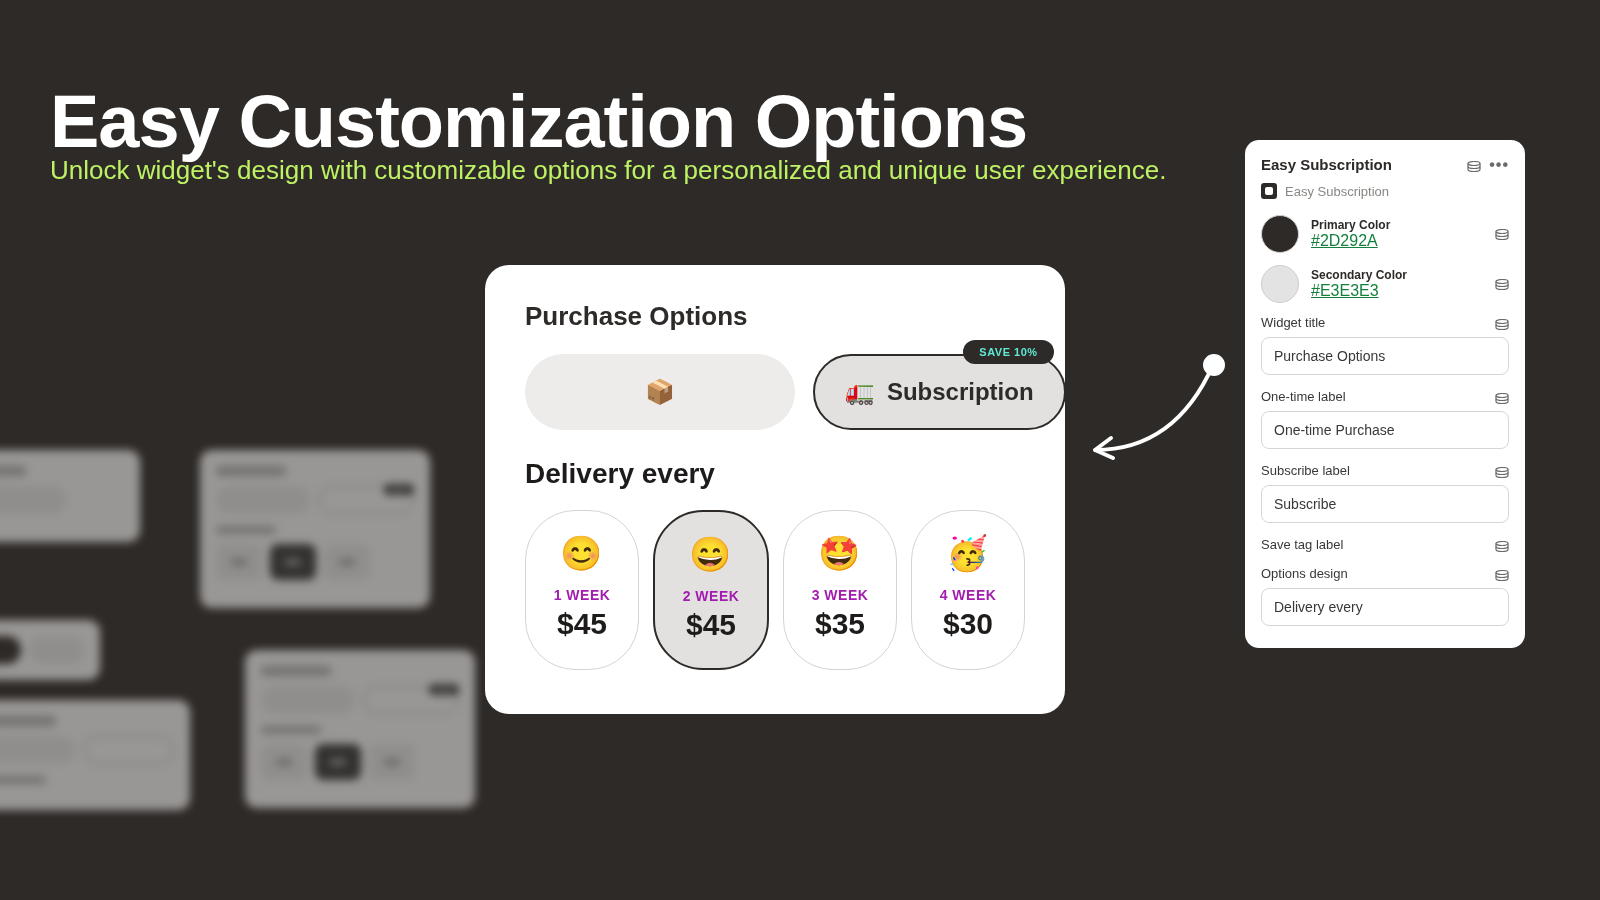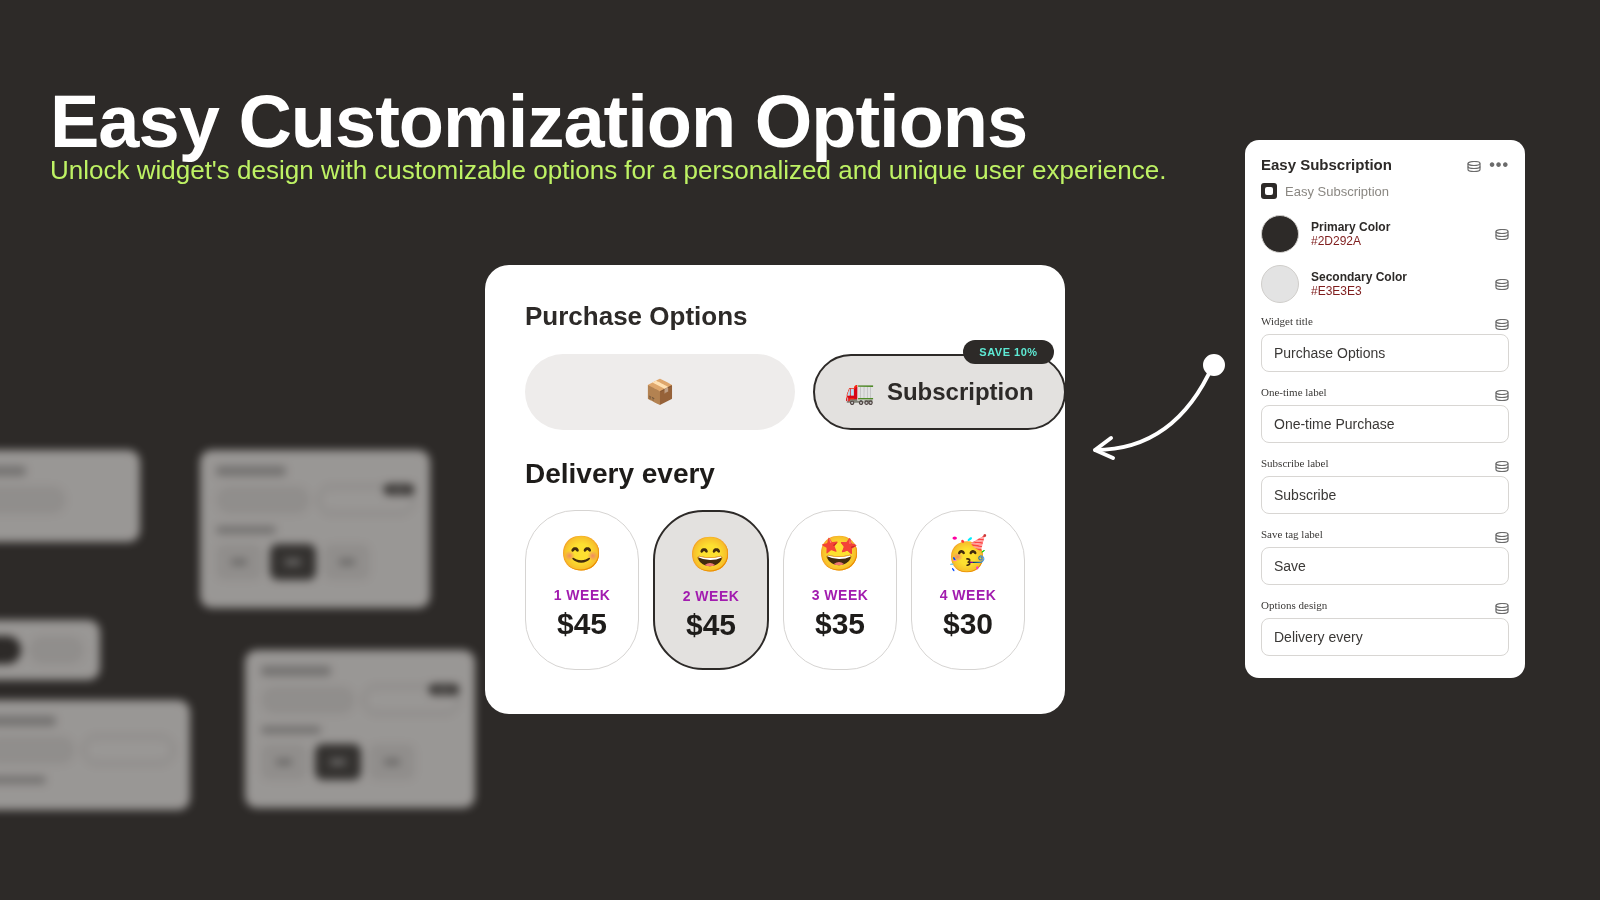--- a/index.html
+++ b/index.html
@@ -128,25 +128,25 @@
 .sub-line { display:flex; align-items:center; gap:8px; margin-bottom:14px; padding-bottom:2px;}
 .app-icon { width:16px; height:16px; border-radius:3px; background:#2d2a28; display:flex; align-items:center; justify-content:center;}
 .app-icon span{ width:8px;height:8px;background:#fff;border-radius:2px;}
 .app-name { font-size:13px; color:#8a8782; }
 
 .color-row { display:flex; align-items:center; gap:12px; margin-bottom:12px; position:relative;}
 .swatch { width:38px; height:38px; border-radius:50%; border:1px solid #d0cecb;}
 .swatch.primary{ background:#2d2a28;}
 .swatch.secondary{ background:#e3e3e3;}
 .color-meta .cm-label{font-size:12px;font-weight:700;color:#2d2a28;}
-.color-meta .cm-hex{font-size:12px;color:#7f1d1d;}
+.color-meta .cm-hex{font-size:16px;color:#15803d;text-decoration:underline;}
 .color-row .stack-icon{position:absolute; right:0; top:12px;}
 
 .field-block { margin-bottom:14px; position:relative;}
-.field-label { font-size:11px; color:#3a3836; margin-bottom:7px; display:block;font-family:Liberation Serif, serif;}
+.field-label { font-size:13px; color:#3a3836; margin-bottom:7px; display:block;}
 .field-block .stack-icon{ position:absolute; right:0; top:2px;}
 .field-input {
   width:100%;
   border:1.5px solid #d8d6d3;
   border-radius:8px;
   padding:10px 12px;
   font-size:14px;
   color:#3a3836;
   background:#fff;
 }
@@ -346,21 +346,20 @@
         </svg></span>
     <input class="field-input" value="Subscribe" style="">
   </div>
   <div class="field-block">
     <span class="field-label">Save tag label</span>
     <span class="stack-icon"><svg viewBox="0 0 14 12">
           <ellipse cx="7" cy="2.5" rx="6" ry="2" fill="none" stroke="#6b6b6b" stroke-width="1.2"></ellipse>
           <path d="M1 2.5v3c0 1.1 2.7 2 6 2s6-.9 6-2v-3" fill="none" stroke="#6b6b6b" stroke-width="1.2"></path>
           <path d="M1 5.5v3c0 1.1 2.7 2 6 2s6-.9 6-2v-3" fill="none" stroke="#6b6b6b" stroke-width="1.2"></path>
         </svg></span>
-    <input class="field-input" value="Save" style="">
   </div>
   <div class="field-block" style="margin-bottom:0">
     <span class="field-label">Options design</span>
     <span class="stack-icon"><svg viewBox="0 0 14 12">
           <ellipse cx="7" cy="2.5" rx="6" ry="2" fill="none" stroke="#6b6b6b" stroke-width="1.2"></ellipse>
           <path d="M1 2.5v3c0 1.1 2.7 2 6 2s6-.9 6-2v-3" fill="none" stroke="#6b6b6b" stroke-width="1.2"></path>
           <path d="M1 5.5v3c0 1.1 2.7 2 6 2s6-.9 6-2v-3" fill="none" stroke="#6b6b6b" stroke-width="1.2"></path>
         </svg></span>
     <input class="field-input" value="Delivery every" style="">
   </div>

